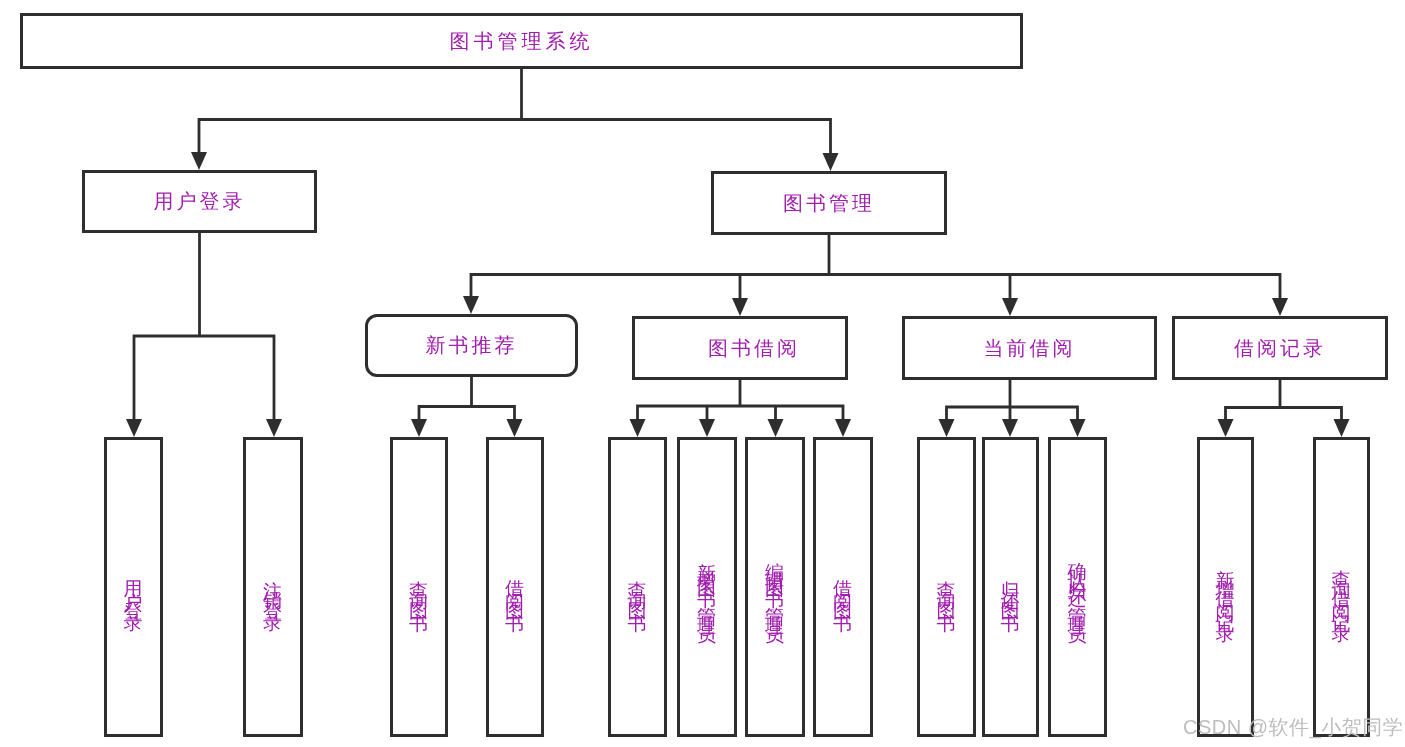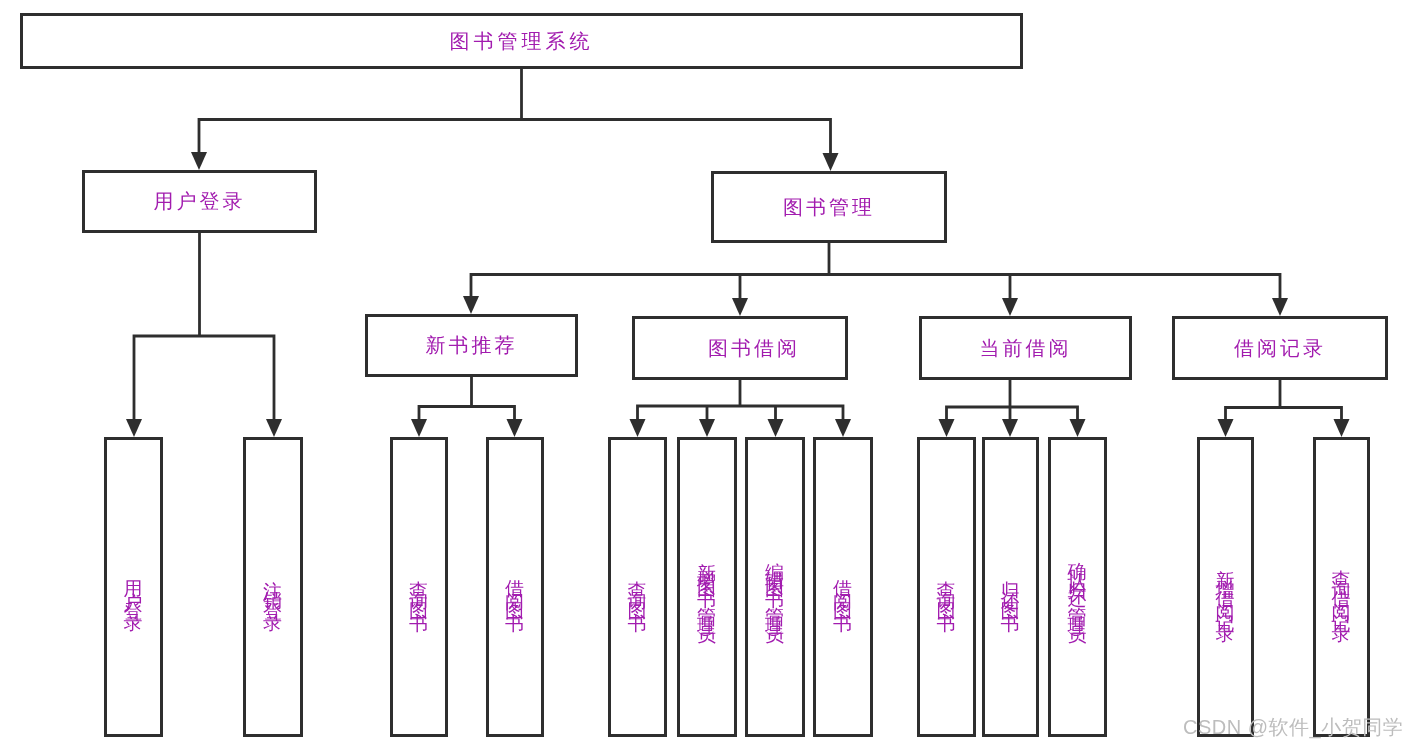--- a/index.html
+++ b/index.html
@@ -76,31 +76,31 @@
     </g>
   </svg>
 
   <div class="node" style="left:20px;top:13px;width:1003px;height:56px;letter-spacing:4px;">
     <span class="lbl">图书管理系统</span>
   </div>
 
   <div class="node" style="left:82px;top:170px;width:235px;height:63px;">
     <span class="lbl">用户登录</span>
   </div>
-  <div class="node" style="left:711px;top:171px;width:236px;height:72px;">
+  <div class="node" style="left:711px;top:171px;width:236px;height:64px;">
     <span class="lbl">图书管理</span>
   </div>
 
-  <div class="node" style="left:365px;top:314px;width:213px;height:63px;">
+  <div class="node" style="left:365px;top:314px;width:213px;height:63px;border-radius:12px;">
     <span class="lbl">新书推荐</span>
   </div>
   <div class="node" style="left:632px;top:316px;width:216px;height:64px;padding-left:28px;">
     <span class="lbl">图书借阅</span>
   </div>
-  <div class="node" style="left:902px;top:316px;width:213px;height:64px;margin-left:17px;">
+  <div class="node" style="left:902px;top:316px;width:255px;height:64px;">
     <span class="lbl">当前借阅</span>
   </div>
   <div class="node" style="left:1172px;top:316px;width:216px;height:64px;">
     <span class="lbl">借阅记录</span>
   </div>
 
   <div class="node vert" style="left:104px;top:437px;width:59px;height:300px;">
     <span class="lbl">用户登录</span>
   </div>
   <div class="node vert" style="left:243px;top:437px;width:60px;height:300px;">

